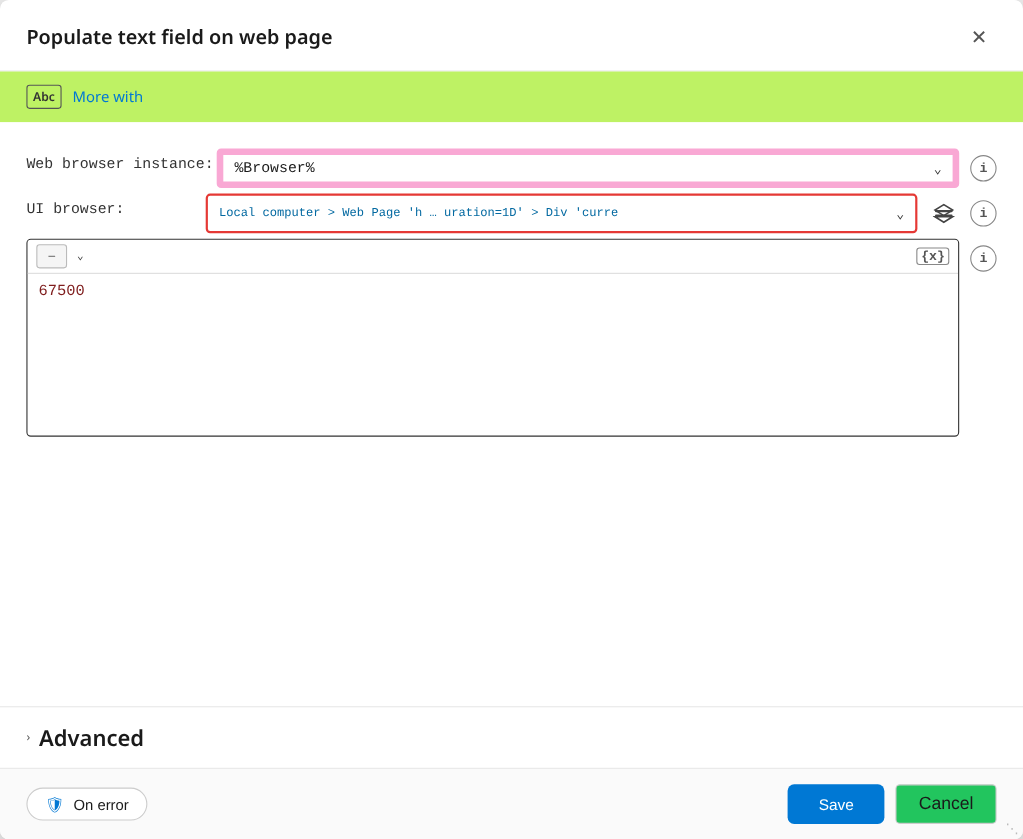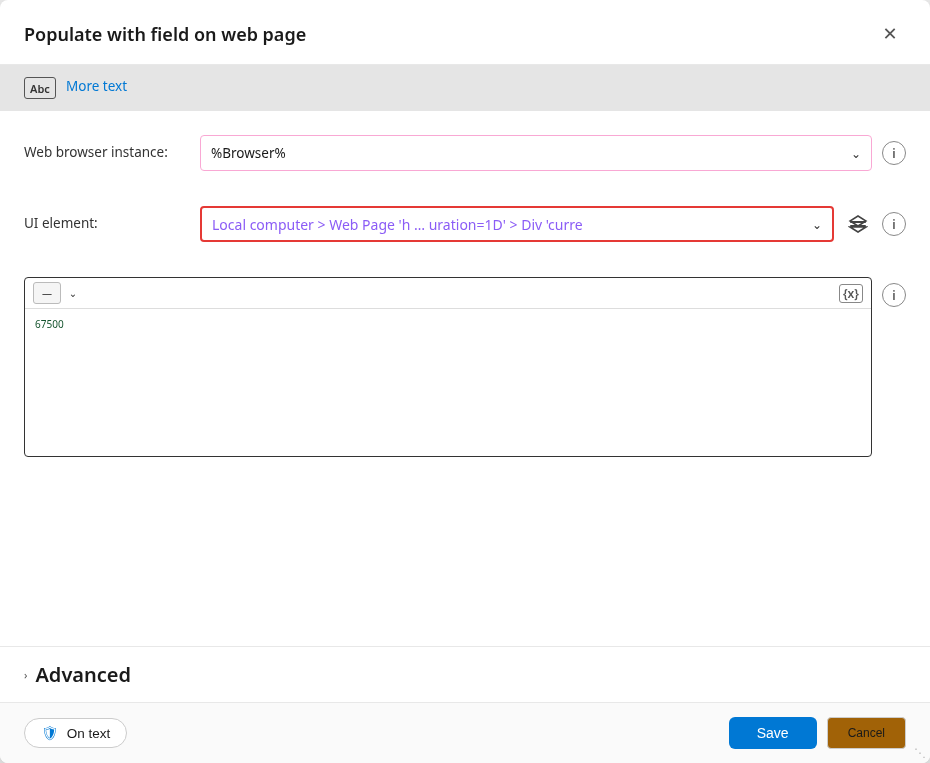--- a/index.html
+++ b/index.html
@@ -43,23 +43,24 @@
       font-size: 18px;
       color: #555;
       width: 32px;
       height: 32px;
       display: flex;
       align-items: center;
       justify-content: center;
       border-radius: 4px;
     }
     .info-banner {
-      background: #e5e5e5;
+      background: #bef264;
       padding: 12px 24px;
       display: flex;
+      align-items: center;
       gap: 10px;
       font-size: 13.5px;
       color: #333;
     }
     .abc-icon {
       display: inline-flex;
       align-items: center;
       justify-content: center;
       border: 1.5px solid #555;
       border-radius: 3px;
@@ -82,39 +83,40 @@
     }
     .section-title {
       font-size: 16px;
       font-weight: 600;
       color: #1a1a1a;
       margin-bottom: 20px;
     }
     .param-row {
       display: flex;
       align-items: flex-start;
-      margin-bottom: 35px;
-      gap: 16px;
+      margin-bottom: 5px;
+      gap: 3px;
+      font-family: Liberation Mono, monospace;
     }
     .param-label {
       min-width: 160px;
       font-size: 13.5px;
       color: #333;
       padding-top: 8px;
       flex-shrink: 0;
     }
     .param-control {
       flex: 1;
       display: flex;
       align-items: center;
       gap: 10px;
     }
     .dropdown-field {
       flex: 1;
-      border: 1px solid #f9a8d4;
+      border: 6px solid #f9a8d4;
       border-radius: 4px;
       padding: 6px 10px;
       display: flex;
       align-items: center;
       justify-content: space-between;
       background: #fff;
       cursor: pointer;
       height: 36px;
     }
     .dropdown-field .value {
@@ -131,22 +133,22 @@
       border-radius: 4px;
       padding: 6px 10px;
       display: flex;
       align-items: center;
       justify-content: space-between;
       background: #fff;
       cursor: pointer;
       height: 36px;
     }
     .ui-element-field .value {
-      font-size: 14px;
-      color: #8b5cf6;
+      font-size: 11px;
+      color: #0369a1;
       flex: 1;
     }
     .ui-element-field .chevron {
       color: #333;
       font-size: 12px;
       margin-left: 6px;
     }
     .info-circle {
       width: 24px;
       height: 24px;
@@ -217,22 +219,22 @@
       padding: 6px 10px;
       font-size: 13px;
       color: #aaa;
       border-bottom: 1px solid #eee;
       display: flex;
       justify-content: space-between;
       align-items: center;
     }
     .text-area-content {
       padding: 8px 10px;
-      font-size: 10px;
-      color: #14532d;
+      font-size: 14px;
+      color: #7f1d1d;
       flex: 1;
     }
     
     .advanced-section {
       padding: 14px 24px;
       border-top: 1px solid #e8e8e8;
       display: flex;
       align-items: center;
       gap: 8px;
       cursor: pointer;
@@ -279,67 +281,67 @@
       background: #0078d4;
       color: #fff;
       border: none;
       border-radius: 6px;
       padding: 8px 28px;
       font-size: 14px;
       font-weight: 500;
       cursor: pointer;
     }
     .cancel-btn {
-      background: #a16207;
+      background: #22c55e;
       color: #1a1a1a;
       border: 1.5px solid #ccc;
       border-radius: 4px;
       padding: 8px 20px;
-      font-size: 12px;
+      font-size: 16px;
       cursor: pointer;
     }
     .resize-handle {
       position: absolute;
       bottom: 2px;
       right: 4px;
       font-size: 12px;
       color: #bbb;
       cursor: se-resize;
     }
   </style>
 </head>
 <body>
 
 <div class="dialog">
 
   <div class="dialog-header">
-    <span class="dialog-title">Populate with field on web page</span>
+    <span class="dialog-title">Populate text field on web page</span>
     <button class="close-btn">✕</button>
   </div>
 
   <div class="info-banner">
     <span class="abc-icon">Abc</span>
-    <a class="more-info-link">More text</a>
+    <a class="more-info-link">More with</a>
   </div>
 
   <div class="dialog-body">
 
     <div class="param-row">
       <span class="param-label">Web browser instance:</span>
       <div class="param-control">
         <div class="dropdown-field">
           <span class="value">%Browser%</span>
           <span class="chevron">⌄</span>
         </div>
         <div class="info-circle">i</div>
       </div>
     </div>
 
     <div class="param-row">
-      <span class="param-label">UI element:</span>
+      <span class="param-label">UI browser:</span>
       <div class="param-control">
         <div class="ui-element-field">
           <span class="value">Local computer &gt; Web Page 'h … uration=1D' &gt; Div 'curre</span>
           <span class="chevron">⌄</span>
         </div>
         <div class="layers-icon">
           <svg width="20" height="20" viewBox="0 0 20 20" fill="none" xmlns="http://www.w3.org/2000/svg">
             <rect x="2" y="7" width="16" height="2" rx="1" fill="#444"></rect>
             <rect x="2" y="11" width="16" height="2" rx="1" fill="#444"></rect>
             <polygon points="10,2 18,7 10,12 2,7" fill="none" stroke="#444" stroke-width="1.5"></polygon>
@@ -373,21 +375,21 @@
   </div>
 
   <div class="advanced-section">
     <span class="advanced-chevron">›</span>
     <span class="advanced-label">Advanced</span>
   </div>
 
   <div class="dialog-footer">
     <button class="on-error-btn">
       <span class="shield-icon">🛡</span>
-      <span>On text</span>
+      <span>On error</span>
     </button>
     <div class="footer-right">
       <button class="save-btn">Save</button>
       <button class="cancel-btn">Cancel</button>
     </div>
   </div>
 
   <span class="resize-handle">⋱</span>
 </div>
 

